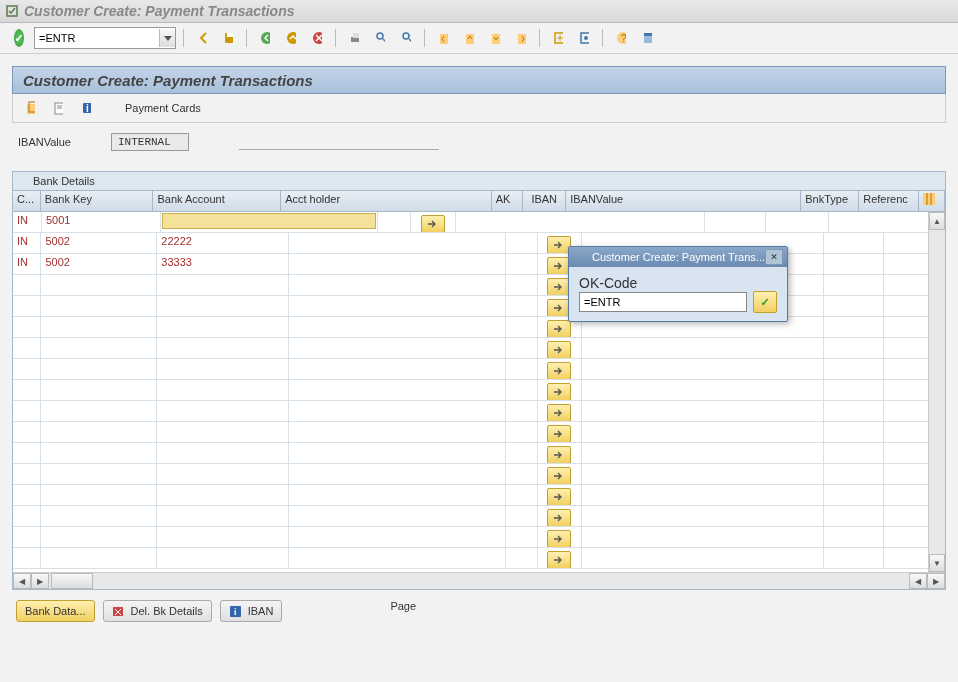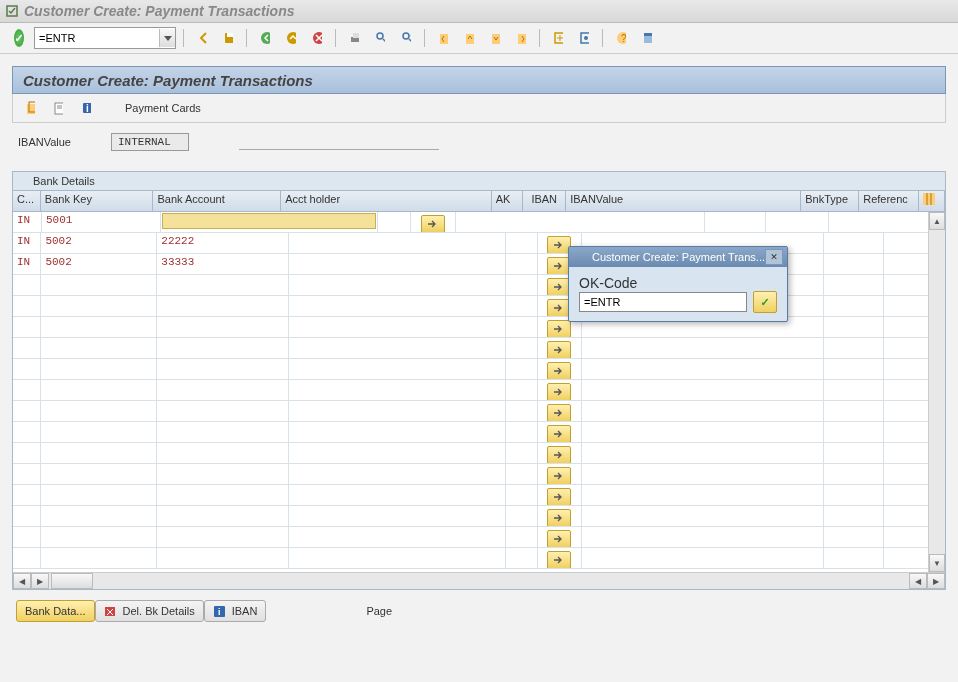--- a/index.html
+++ b/index.html
@@ -21,40 +21,40 @@
 .customer-row .lbl{color:#333}
 .customer-row .val{border:1px solid #999;background:#eaeaea;padding:2px 6px;font-family:'Courier New',monospace;font-size:11px;min-width:64px;display:inline-block}
 .customer-row .underline{border-bottom:1px solid #aaa;width:200px;height:14px;margin-left:10px}
 .grid-wrap{margin-top:10px;border:1px solid #a8b8c8}
 .grid-title{background:#dde7f0;border-bottom:1px solid #a8b8c8;padding:3px 20px;font-size:11px;color:#333}
 .grid-hdr{display:flex;background:linear-gradient(#e8eef5,#d0dce8);border-bottom:1px solid #a8b8c8;height:20px}
 .grid-hdr .cell{border-right:1px solid #a8b8c8;padding:2px 4px;font-size:11px;color:#333;overflow:hidden;white-space:nowrap}
 .grid-body{position:relative;height:360px;overflow:hidden;background:#fff}
 .grid-row{display:flex;height:20px;border-bottom:1px solid #d8e0e8}
 .grid-row .cell{border-right:1px solid #d8e0e8;padding:2px 4px;font-size:11px;overflow:hidden;white-space:nowrap}
-.grid-row .data{color:#a03030;font-family:Liberation Mono, monospace}
+.grid-row .data{color:#a03030;font-family:Liberation Sans, sans-serif}
 .col-c{width:20px}
 .col-bkey{width:110px}
 .col-bacc{width:126px}
 .col-ahold{width:214px}
 .col-ak{width:24px}
 .col-iban{width:36px;text-align:center}
 .col-ibanv{width:240px}
 .col-btype{width:52px}
 .col-ref{width:54px}
 .col-cfg{width:18px}
 .iban-btn{width:22px;height:16px;margin:1px auto;display:flex;align-items:center;justify-content:center;background:linear-gradient(#fff0b0,#f0d060);border:1px solid #c0a030;border-radius:2px;cursor:pointer;font-size:10px;color:#555}
 .acct-edit{background:#f5e29a;width:100%;height:16px;border:1px solid #c8b050;box-sizing:border-box;margin-top:0px}
 .grid-vscroll{position:absolute;right:0;top:0;bottom:0;width:16px;background:#e8e8e8;border-left:1px solid #ccc}
 .grid-vscroll .arr{height:16px;display:flex;align-items:center;justify-content:center;background:linear-gradient(#f8f8f8,#ddd);border:1px solid #bbb;font-size:8px;color:#555}
 .grid-hscroll{height:16px;background:#e8e8e8;border-top:1px solid #ccc;display:flex}
 .grid-hscroll .arr{width:16px;display:flex;align-items:center;justify-content:center;background:linear-gradient(#f8f8f8,#ddd);border:1px solid #bbb;font-size:8px;color:#555}
 .grid-hscroll .thumb{width:40px;background:linear-gradient(#f8f8f8,#ddd);border:1px solid #bbb;margin-left:2px}
 .grid-hscroll .sp{flex:1}
-.footer-btns{display:flex;align-items:center;gap:0;padding:10px 4px}
+.footer-btns{display:flex;gap:8px;padding:10px 4px}
 .fbtn{height:22px;display:flex;align-items:center;gap:5px;padding:0 8px;background:linear-gradient(#fff0b0,#f0d060);border:1px solid #c0a030;border-radius:3px;cursor:pointer;font-size:11px;color:#333}
 .fbtn.gray{background:linear-gradient(#f4f4f4,#e0e0e0);border-color:#aaa}
 .page-lbl{margin-left:100px;font-family:Liberation Sans, sans-serif;color:#333}
 
 .popup{position:absolute;left:556px;top:180px;width:218px;border:1px solid #5a7aa0;background:#d8e4f0;box-shadow:2px 2px 6px rgba(0,0,0,.3);border-radius:2px}
 .popup-hdr{height:20px;background:linear-gradient(#8aa8c8,#6a8ab0);color:#fff;display:flex;align-items:center;justify-content:flex-end;padding:0 4px;font-size:11px}
 .popup-hdr .x{width:16px;height:14px;background:#b0c4d8;border:1px solid #7a97b8;display:flex;align-items:center;justify-content:center;font-size:9px;color:#333;cursor:pointer}
 .popup-body{padding:8px 10px}
 .popup-body .lbl{font-size:14px;color:#333;margin-bottom:0}
 .popup-body .row{display:flex;gap:6px;align-items:center}

